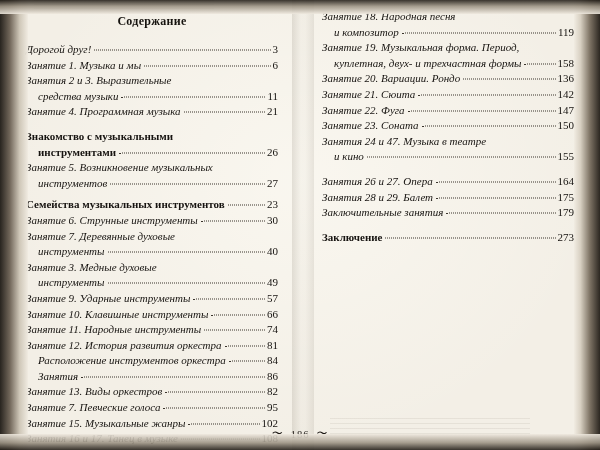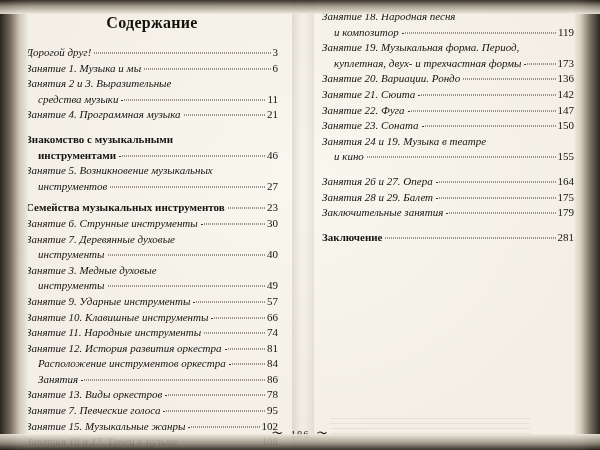--- a/index.html
+++ b/index.html
@@ -68,21 +68,21 @@
   }
   .col {
     position: absolute;
     top: 0;
     width: 252px;
   }
   .col-left { left: 0; }
   .col-right { left: 296px; }
 
   h1.toc-title {
-    font-size: 16px;
+    font-size: 12px;
     font-weight: bold;
     text-align: center;
     margin: 4px 0 14px 0;
     letter-spacing: .3px;
     color: #16130f;
   }
 
   .entry {
     font-size: 11px;
     line-height: 13.4px;
@@ -200,21 +200,21 @@
           <div class="spacer-md"></div>
           <div class="entry">
             <div class="ln">
               <span class="txt bold">Знакомство с музыкальными</span>
             </div>
           </div>
           <div class="entry cont">
             <div class="ln">
               <span class="txt bold">инструментами</span>
               <span class="dots"></span>
-              <span class="pg">46</span>
+              <span class="pg">26</span>
             </div>
           </div>
           <div class="entry">
             <div class="ln">
               <span class="txt ital">Занятие 5. Возникновение музыкальных</span>
             </div>
           </div>
           <div class="entry cont">
             <div class="ln">
               <span class="txt ital">инструментов</span>
@@ -300,21 +300,21 @@
             <div class="ln">
               <span class="txt ital">Занятия</span>
               <span class="dots"></span>
               <span class="pg">86</span>
             </div>
           </div>
           <div class="entry">
             <div class="ln">
               <span class="txt ital">Занятие 13. Виды оркестров</span>
               <span class="dots"></span>
-              <span class="pg">78</span>
+              <span class="pg">82</span>
             </div>
           </div>
           <div class="entry">
             <div class="ln">
               <span class="txt ital">Занятие 7. Певческие голоса</span>
               <span class="dots"></span>
               <span class="pg">95</span>
             </div>
           </div>
           <div class="entry">
@@ -350,21 +350,21 @@
           </div>
           <div class="entry">
             <div class="ln">
               <span class="txt ital">Занятие 19. Музыкальная форма. Период,</span>
             </div>
           </div>
           <div class="entry cont">
             <div class="ln">
               <span class="txt ital">куплетная, двух- и трехчастная формы</span>
               <span class="dots"></span>
-              <span class="pg">173</span>
+              <span class="pg">158</span>
             </div>
           </div>
           <div class="entry">
             <div class="ln">
               <span class="txt ital">Занятие 20. Вариации. Рондо</span>
               <span class="dots"></span>
               <span class="pg">136</span>
             </div>
           </div>
           <div class="entry">
@@ -383,21 +383,21 @@
           </div>
           <div class="entry">
             <div class="ln">
               <span class="txt ital">Занятие 23. Соната</span>
               <span class="dots"></span>
               <span class="pg">150</span>
             </div>
           </div>
           <div class="entry">
             <div class="ln">
-              <span class="txt ital">Занятия 24 и 19. Музыка в театре</span>
+              <span class="txt ital">Занятия 24 и 47. Музыка в театре</span>
             </div>
           </div>
           <div class="entry cont">
             <div class="ln">
               <span class="txt ital">и кино</span>
               <span class="dots"></span>
               <span class="pg">155</span>
             </div>
           </div>
           <div class="spacer-md"></div>
@@ -420,21 +420,21 @@
               <span class="txt ital">Заключительные занятия</span>
               <span class="dots"></span>
               <span class="pg">179</span>
             </div>
           </div>
           <div class="spacer-md"></div>
           <div class="entry">
             <div class="ln">
               <span class="txt bold">Заключение</span>
               <span class="dots"></span>
-              <span class="pg">281</span>
+              <span class="pg">273</span>
             </div>
           </div>
         </div>
     </div>
 
   </div>
 
   <div class="folio">
     <span class="orn">〜</span><span>186</span><span class="orn">〜</span>
   </div>

